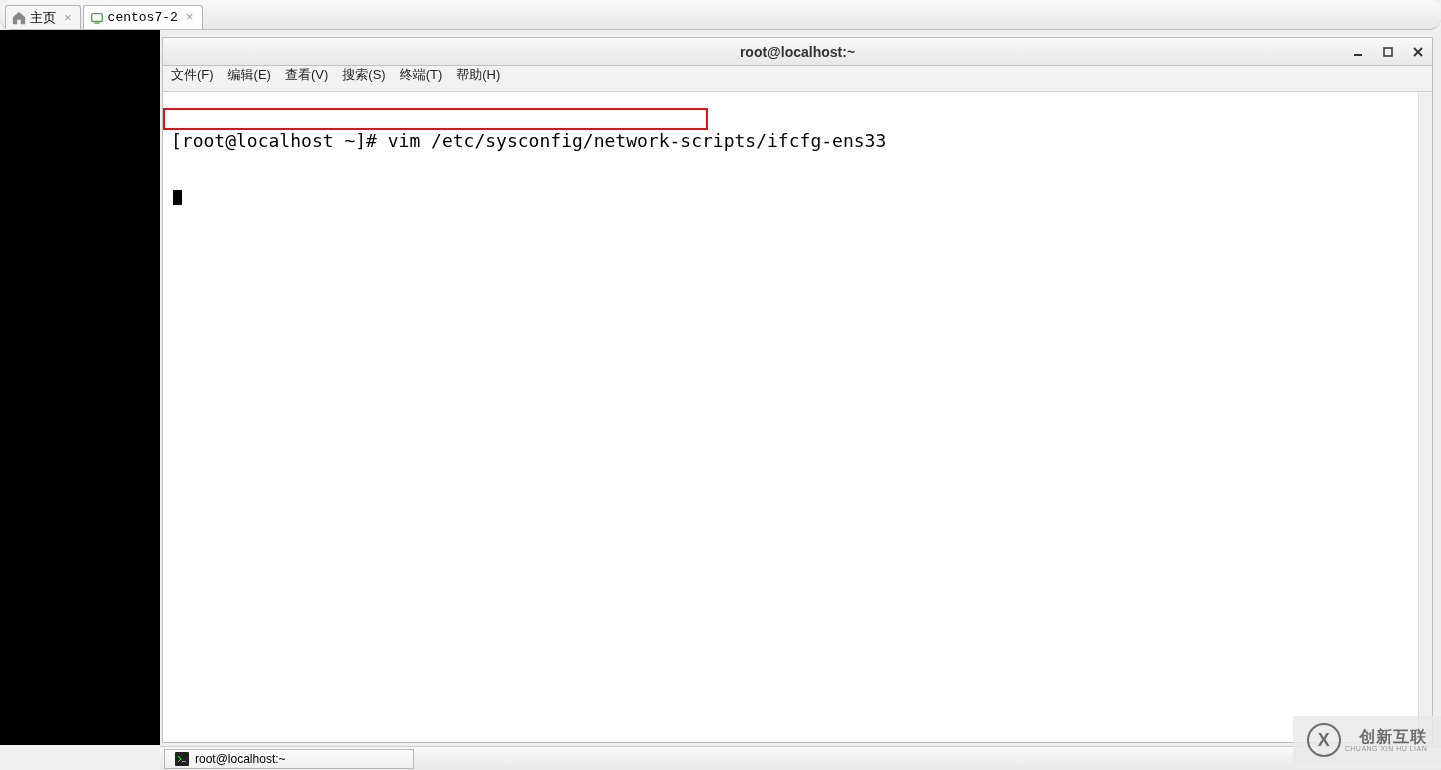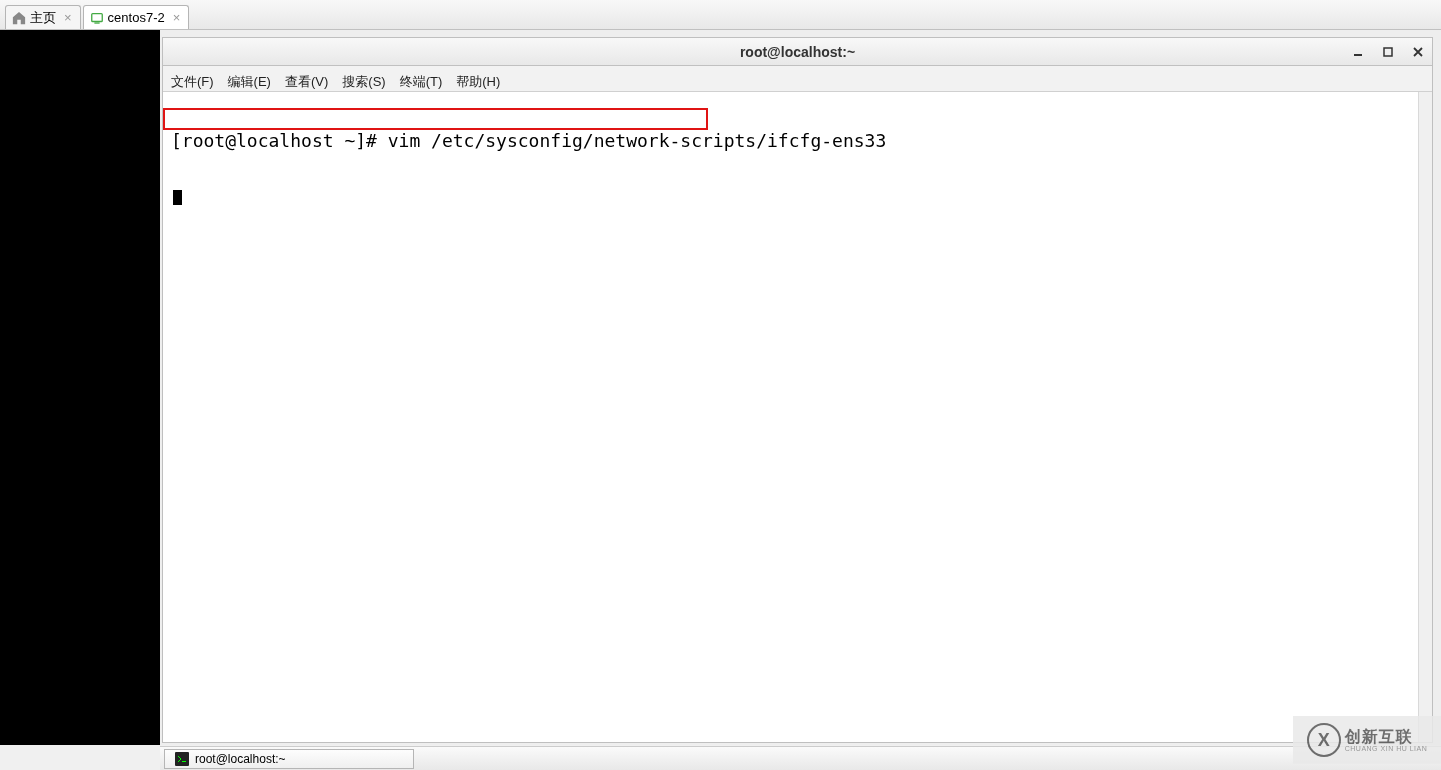--- a/index.html
+++ b/index.html
@@ -14,35 +14,37 @@
     }
     
     .top-tabs {
       height: 30px;
       background: linear-gradient(to bottom, #f8f8f8, #e8e8e8);
       border-bottom: 1px solid #c0c0c0;
       display: flex;
       align-items: flex-end;
       padding-left: 5px;
       gap: 2px;
+      border-radius: 12px;
     }
     .tab {
       height: 24px;
       background: #f5f5f5;
       border: 1px solid #b5b5b5;
       border-bottom: none;
       border-radius: 3px 3px 0 0;
       display: flex;
       align-items: center;
       padding: 0 6px;
       gap: 4px;
       cursor: pointer;
     }
     .tab.active {
       background: #ffffff;
+      font-family: Liberation Mono, monospace;
     }
     .tab .icon {
       width: 14px; height: 14px;
       display: inline-flex;
       align-items: center; justify-content: center;
     }
     .tab .close {
       color: #999;
       font-size: 13px;
       padding: 0 2px;
@@ -101,21 +103,21 @@
       align-items: center; justify-content: center;
       color: #333;
       font-size: 13px;
       font-weight: bold;
     }
     .term-menu {
       height: 26px;
       background: #f2f2f2;
       border-bottom: 1px solid #d0d0d0;
       display: flex;
-      align-items: flex-end;
+      align-items: flex-start;
       padding: 0 8px;
       gap: 14px;
       font-size: 13px;
       color: #222;
     }
     .term-menu .mi { cursor: pointer; }
     .term-body {
       flex: 1;
       background: #ffffff;
       font-family: "DejaVu Sans Mono", "Liberation Mono", monospace;
@@ -207,21 +209,21 @@
       border-radius: 50%;
       display:flex;align-items:center;justify-content:center;
       font-weight: bold;
       color:#555;
       font-size:18px;
     }
     .watermark .wm-text {
       line-height: 1;
     }
     .watermark .wm-text .big {
-      font-size: 16px; font-weight: bold; color:#555; letter-spacing: 1px;
+      font-size: 16px; font-weight: bold; color:#555; letter-spacing: 1px; text-align: right;
     }
     .watermark .wm-text .small {
       font-size: 7px; color:#888; letter-spacing: 0.5px;
     }
   </style>
 </head>
 <body>
 
 <div class="top-tabs">
   <div class="tab">

